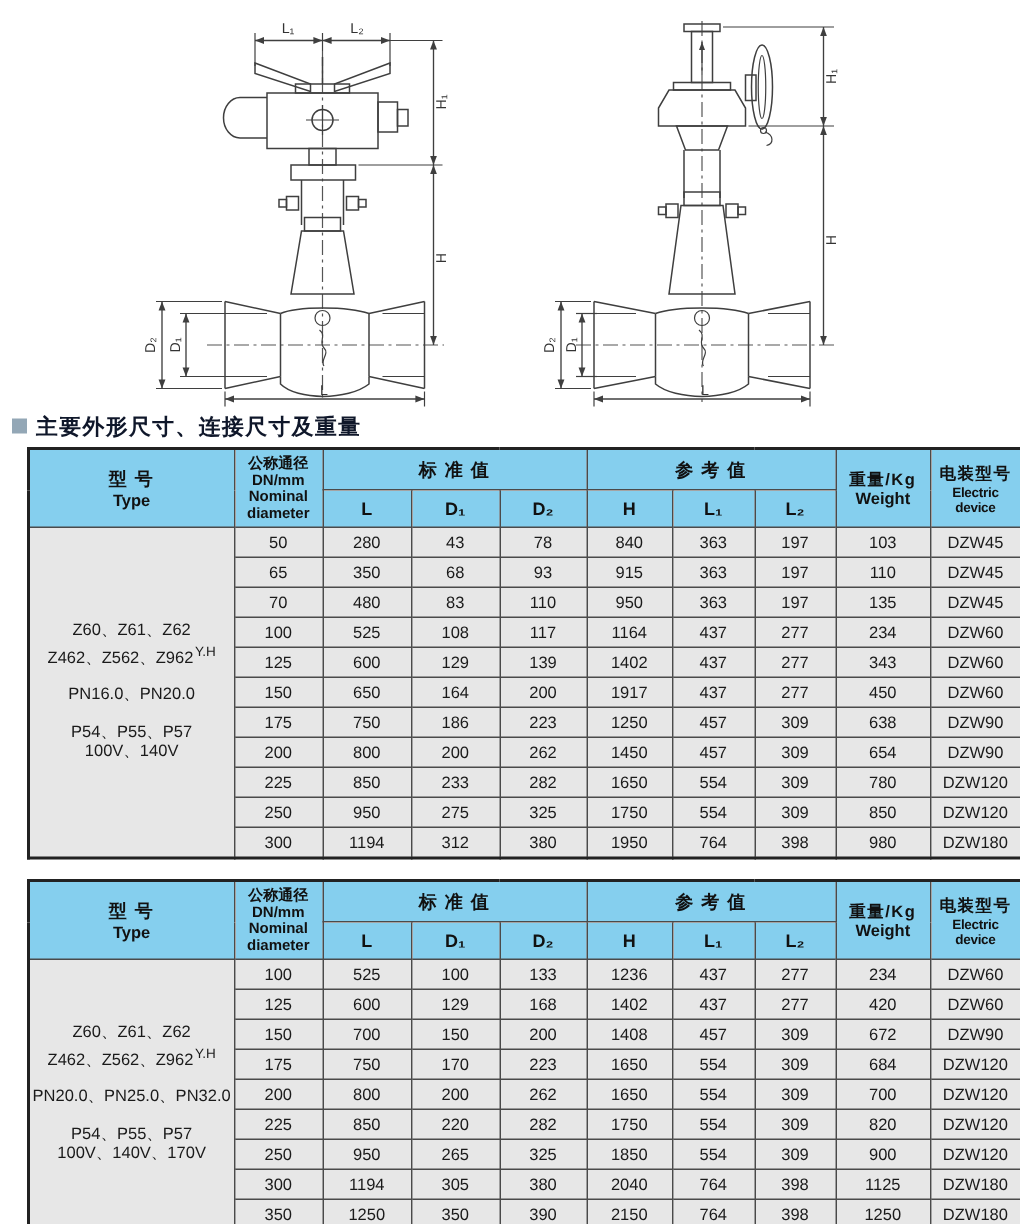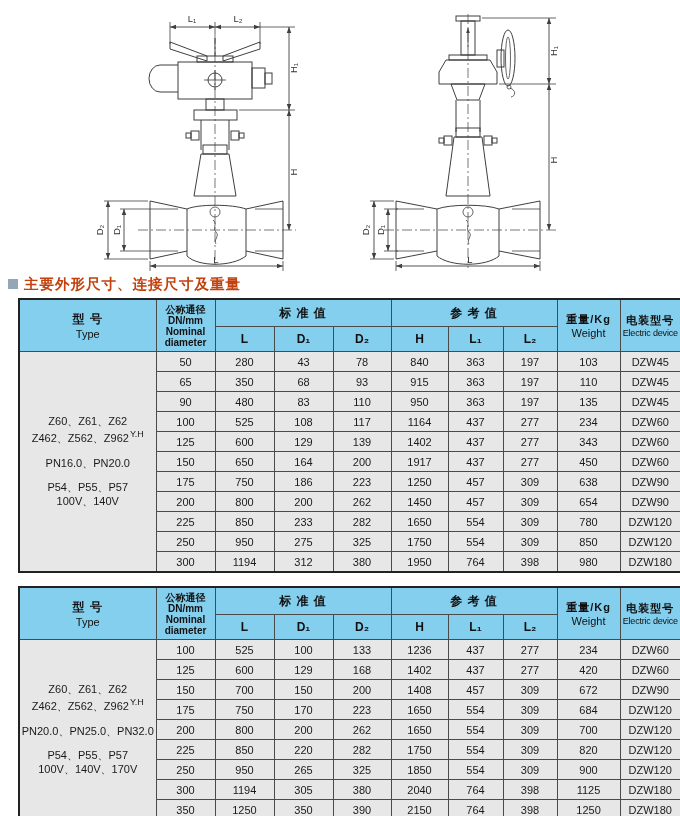--- a/index.html
+++ b/index.html
@@ -8,32 +8,32 @@
   
   svg{display:block;}
   .shape{fill:none;stroke:#3f3f3f;stroke-width:1;}
   .thin{fill:none;stroke:#3f3f3f;stroke-width:.8;}
   .cl{fill:none;stroke:#555;stroke-width:.8;stroke-dasharray:10 3 2 3;}
   .dim{fill:none;stroke:#3f3f3f;stroke-width:.9;}
   .dlabel{font-family:"Liberation Sans",sans-serif;font-size:9.5px;fill:#333;text-anchor:middle;}
   
   .heading{display:flex;align-items:center;gap:6px;margin:3px 0 5px 8px;height:18px;}
   .heading .bullet{width:10px;height:10px;background:#93a7b6;display:inline-block;}
-  .heading .txt{font-size:14.5px;font-weight:bold;color:#c2410c;letter-spacing:1px;}
+  .heading .txt{font-size:14.5px;font-weight:bold;color:#0f172a;letter-spacing:1px;}
   
   table.dims{border-collapse:collapse;table-layout:fixed;width:663px;margin-left:18px;
              border:2px solid #222;}
   table.dims + table.dims{margin-top:13px;}
   table.dims th, table.dims td{border:1px solid #4a4a4a;text-align:center;vertical-align:middle;
              padding:0;overflow:hidden;}
   table.dims thead th{background:#85cfee;font-weight:bold;color:#111;}
   table.dims thead tr.r1 th{height:26px;}
   table.dims thead tr.r2 th{height:24px;font-size:12px;}
   .hcn{font-size:12px;letter-spacing:1px;}
-  .hen{font-size:11px;font-weight:normal;}
+  .hen{font-size:11px;font-weight:bold;}
   .hen.small{font-size:9px;letter-spacing:-0.2px;}
   th.dnh div{font-size:10px;line-height:11px;font-weight:bold;}
   table.dims tbody td{background:#e7e7e7;font-size:11px;height:19px;}
   td.type-cell{font-size:11px;line-height:13.5px;}
   td.type-cell .models div{white-space:nowrap;text-align:center;}
   td.type-cell .yh{font-size:9px;vertical-align:5px;margin-left:1px;}
   td.type-cell .spec-group{margin-top:11px;}
   td.type-cell .spec-group div{white-space:nowrap;}
 </style>
 </head>
@@ -261,21 +261,21 @@
           <td>350</td>
           <td>68</td>
           <td>93</td>
           <td>915</td>
           <td>363</td>
           <td>197</td>
           <td>110</td>
           <td>DZW45</td>
         </tr>
         <tr>
-          <td>90</td>
+          <td>70</td>
           <td>480</td>
           <td>83</td>
           <td>110</td>
           <td>950</td>
           <td>363</td>
           <td>197</td>
           <td>135</td>
           <td>DZW45</td>
         </tr>
         <tr>

